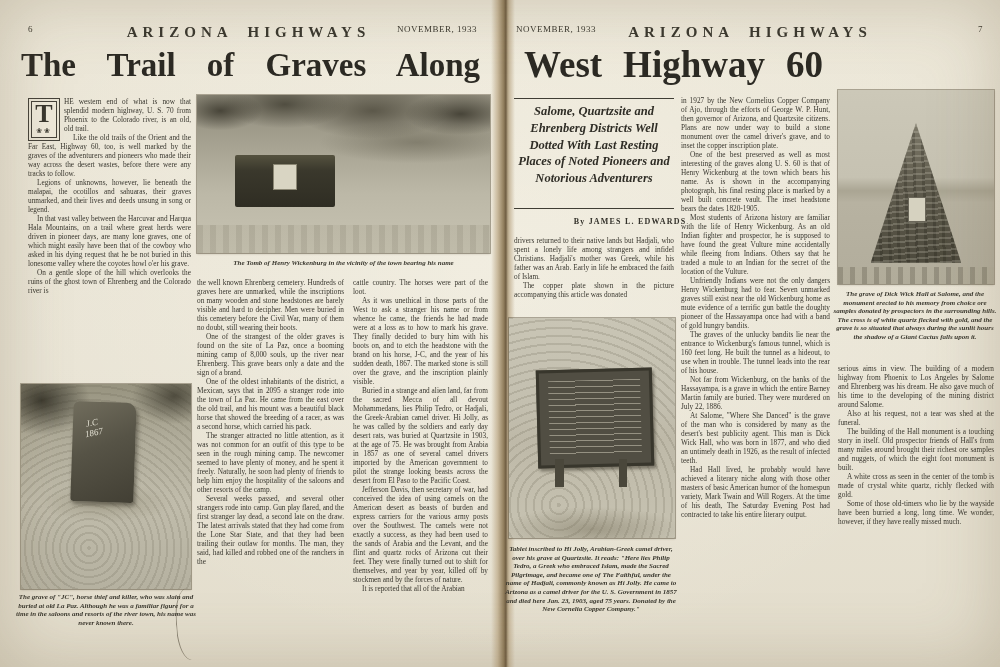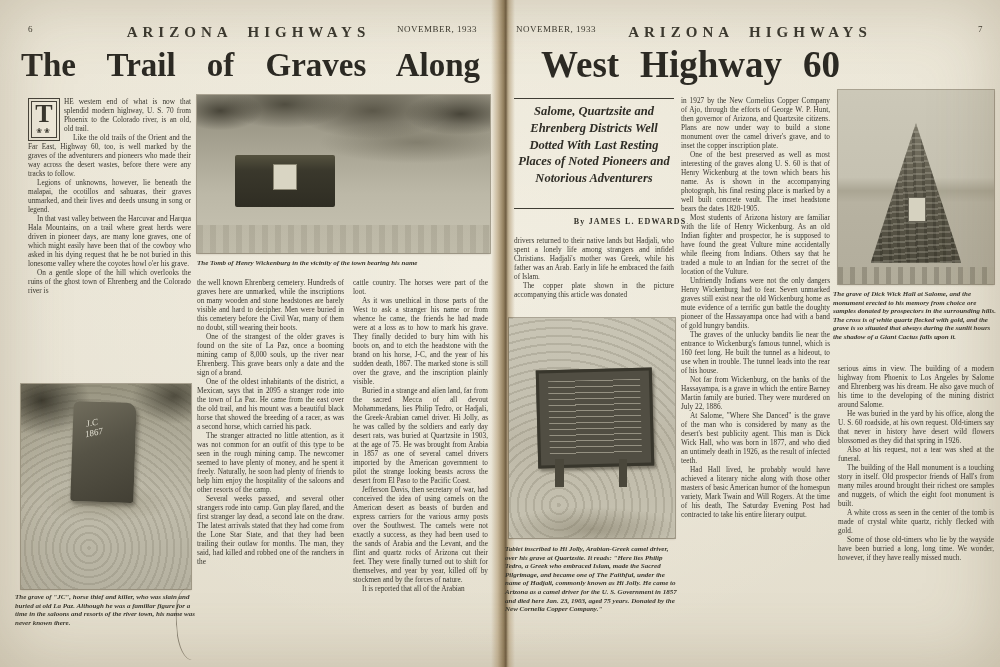--- a/index.html
+++ b/index.html
@@ -31,21 +31,21 @@
   .para.noindent{text-indent:0;}
   .dropcap{
     float:left;width:30px;height:41px;margin:1px 4px 0 0;
     border:1px solid #45423a;box-shadow:inset 0 0 0 2px #e9e4d5, inset 0 0 0 3px #45423a;
     display:flex;flex-direction:column;align-items:center;justify-content:flex-start;
     background:#eee9da;
   }
   .dropcap-letter{font-size:26px;line-height:26px;font-weight:bold;margin-top:2px;}
   .dropcap-orn{font-size:7px;line-height:8px;letter-spacing:2px;}
   .photo{position:absolute;box-shadow:0 0 0 1px rgba(90,82,62,0.45), 0 1px 2px rgba(60,50,30,0.25);overflow:hidden;}
-  .caption{position:absolute;font-size:7px;line-height:8.6px;font-style:italic;font-weight:bold;color:#3a382f;}
+  .caption{position:absolute;font-size:7px;line-height:8.6px;font-style:italic;font-weight:bold;text-align:center;color:#3a382f;}
   .rule{position:absolute;height:1px;background:#3f3d34;}
   .deck{
     position:absolute;font-size:12.5px;line-height:16.8px;font-style:italic;font-weight:bold;
     text-align:center;color:#2f2d26;
   }
   .byline{position:absolute;font-size:8px;font-weight:bold;letter-spacing:1.2px;text-align:center;color:#33312a;padding-left:36px;}
 
   
   .ph-tomb{background:
     radial-gradient(ellipse 60px 28px at 8% 10%, rgba(58,55,44,0.85), rgba(58,55,44,0) 70%),
@@ -164,21 +164,21 @@
     <div class="pen-mark"></div>
   </section>
 
   <div class="gutter"></div>
 
   <section>
     <span class="hdr" style="left:516px;">NOVEMBER, 1933</span>
     <span class="hdr masthead" style="left:515px;width:470px;">ARIZONA HIGHWAYS</span>
     <span class="hdr" style="left:978px;">7</span>
 
-    <h1 class="headline" style="left:541px;top:43px;width:299px;font-size:37px;line-height:44px;">West Highway 60</h1>
+    <h1 class="headline" style="left:524px;top:43px;width:299px;font-size:37px;line-height:44px;">West Highway 60</h1>
 
     <div class="rule" style="left:514px;top:98px;width:160px;"></div>
     <div class="deck" style="left:514px;top:103px;width:160px;">Salome, Quartzsite and Ehrenberg Districts Well Dotted With Last Resting Places of Noted Pioneers and Notorious Adventurers</div>
     <div class="rule" style="left:514px;top:208px;width:160px;"></div>
     <div class="byline" style="left:514px;top:217px;width:160px;">By JAMES L. EDWARDS</div>
 
     <div class="bodycol" style="left:514px;top:236px;width:160px;height:78px;">
       <p class="para noindent">drivers returned to their native lands but Hadjali, who spent a lonely life among strangers and infidel Christians. Hadjali's mother was Greek, while his father was an Arab. Early in life he embraced the faith of Islam.</p>
       <p class="para">The copper plate shown in the picture accompanying this article was donated</p>
     </div>
@@ -205,21 +205,20 @@
 
     <figure class="photo ph-hall" style="left:838px;top:90px;width:156px;height:194px;margin:0;">
       <div class="hall-pyramid"></div>
       <div class="hall-plaque"></div>
       <div class="hall-ground"></div>
     </figure>
     <div class="caption" style="left:833px;top:290px;width:164px;">The grave of Dick Wick Hall at Salome, and the monument erected to his memory from choice ore samples donated by prospectors in the surrounding hills. The cross is of white quartz flecked with gold, and the grave is so situated that always during the sunlit hours the shadow of a Giant Cactus falls upon it.</div>
 
     <div class="bodycol" style="left:838px;top:364px;width:156px;height:294px;">
       <p class="para noindent">serious aims in view. The building of a modern highway from Phoenix to Los Angeles by Salome and Ehrenberg was his dream. He also gave much of his time to the developing of the mining district around Salome.</p>
-      <p class="para">He was buried in the yard by his office, along the U. S. 60 roadside, at his own request. Old-timers say that never in history have desert wild flowers blossomed as they did that spring in 1926.</p>
       <p class="para">Also at his request, not a tear was shed at the funeral.</p>
       <p class="para">The building of the Hall monument is a touching story in itself. Old prospector friends of Hall's from many miles around brought their richest ore samples and nuggets, of which the eight foot monument is built.</p>
       <p class="para">A white cross as seen in the center of the tomb is made of crystal white quartz, richly flecked with gold.</p>
       <p class="para">Some of those old-timers who lie by the wayside have been burried a long, long time. We wonder, however, if they have really missed much.</p>
     </div>
   </section>
 
   <div class="vignette"></div>
 </div>
 

